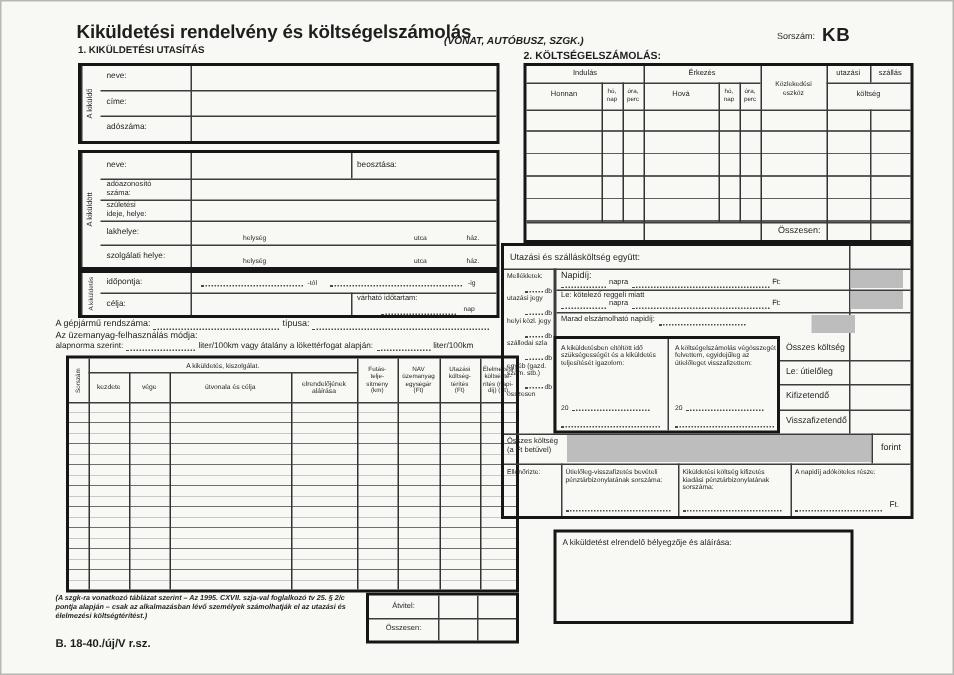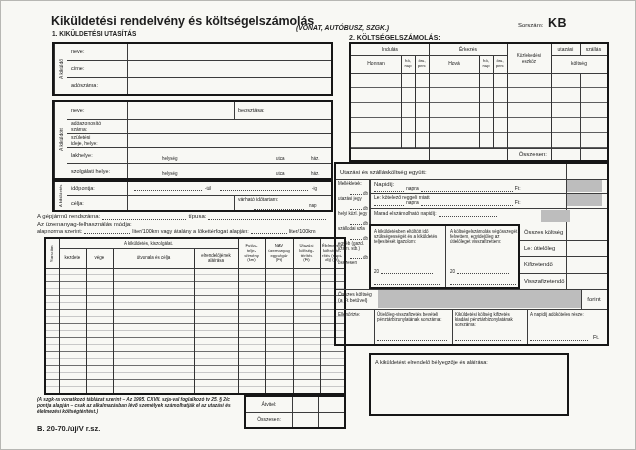--- a/index.html
+++ b/index.html
@@ -137,21 +137,21 @@
 
   <div class="box" style="left:243px;top:394px;width:102px;height:34px;background:#f8f8f4">
     <div class="ln lnh" style="left:0;top:15px;width:98px"></div>
     <div class="ln lnv" style="left:46px;top:0;height:30px"></div>
     <div class="ln lnv" style="left:72px;top:0;height:30px"></div>
     <div class="t t5 c" style="left:0;top:0;width:46px;height:15px">Átvitel:</div>
     <div class="t t5 c" style="left:0;top:15px;width:46px;height:15px">Összesen:</div>
   </div>
 
   <div class="t t48 i" style="left:36px;top:396px;width:204px;font-weight:600;line-height:1.3">(A szgk-ra vonatkozó táblázat szerint – Az 1995. CXVII. szja-val foglalkozó tv 25. § 2/c pontja alapján – csak az alkalmazásban lévő személyek számolhatják el az utazási és élelmezési költségtérítést.)</div>
-  <div class="t b" style="left:36px;top:424px;font-size:7.5px">B. 20-70./új/V r.sz.</div>
+  <div class="t b" style="left:36px;top:424px;font-size:7.5px">B. 18-40./új/V r.sz.</div>
 
   <div class="t b i" style="left:295px;top:23px;font-size:6.8px">(VONAT, AUTÓBUSZ, SZGK.)</div>
   <div class="t t6" style="left:517px;top:21px">Sorszám:</div>
   <div class="t b" style="left:547px;top:15px;font-size:12.5px;letter-spacing:.5px">KB</div>
   <div class="t b t7" style="left:348px;top:33px">2. KÖLTSÉGELSZÁMOLÁS:</div>
 
   <div class="box" style="left:348px;top:41px;width:260px;height:120px">
     <div class="rows-exp" style="left:0;top:29px;width:256px;height:75px"></div>
       <div class="rows-exp" style="left:0;top:29px;width:256px;height:75px"></div>
       <div class="rows-exp" style="left:0;top:29px;width:256px;height:75px"></div>

